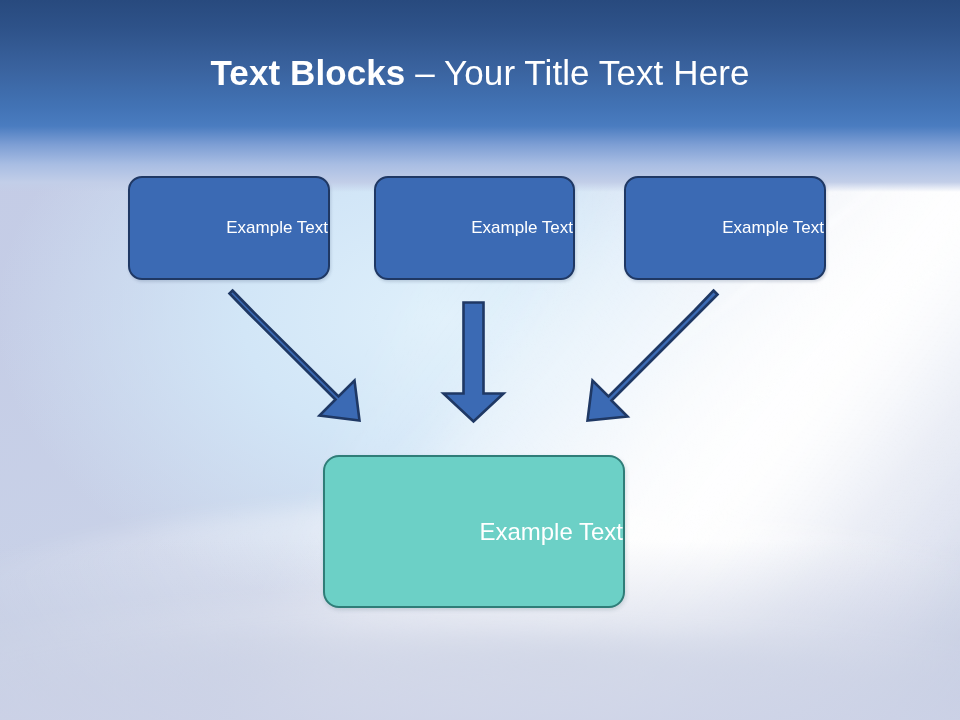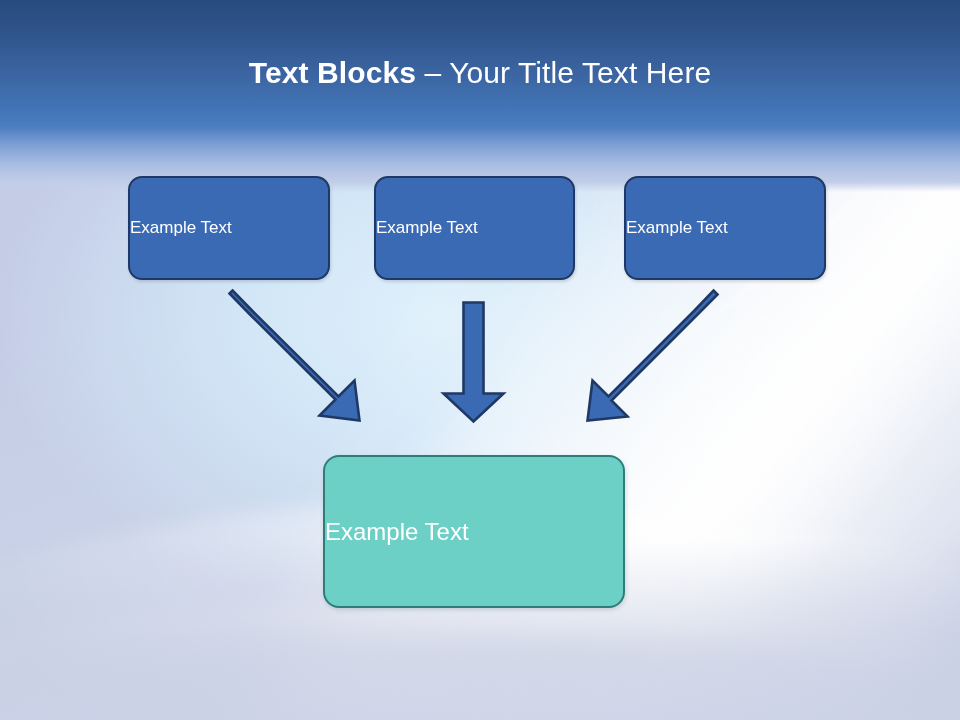--- a/index.html
+++ b/index.html
@@ -107,35 +107,35 @@
     left: 0; top: 126px;
     width: 960px; height: 66px;
     background: linear-gradient(to bottom, #4a7cc0 0%, #7d9ed4 28%, #a8bde3 58%, #c2cee8 85%, rgba(199,208,232,0) 100%);
   }
   .title {
     position: absolute;
     left: 0; top: 53px;
     width: 960px;
     text-align: center;
     color: #ffffff;
-    font-size: 30px;
+    font-size: 35px;
     line-height: 40px;
     letter-spacing: 0.1px;
     white-space: nowrap;
   }
   .title .strong { font-weight: bold; }
   .title .light  { font-weight: normal; }
 
   
   .node {
     position: absolute;
     box-sizing: border-box;
     display: flex;
     align-items: center;
-    justify-content: flex-start;
+    justify-content: flex-end;
     color: #ffffff;
     text-align: center;
     user-select: none;
   }
   .node-blue {
     background: #3b6ab4;
     border: 2.5px solid #1f3864;
     border-radius: 14px;
     font-size: 17px;
     box-shadow: 1px 2px 3px rgba(40,60,100,0.18);

